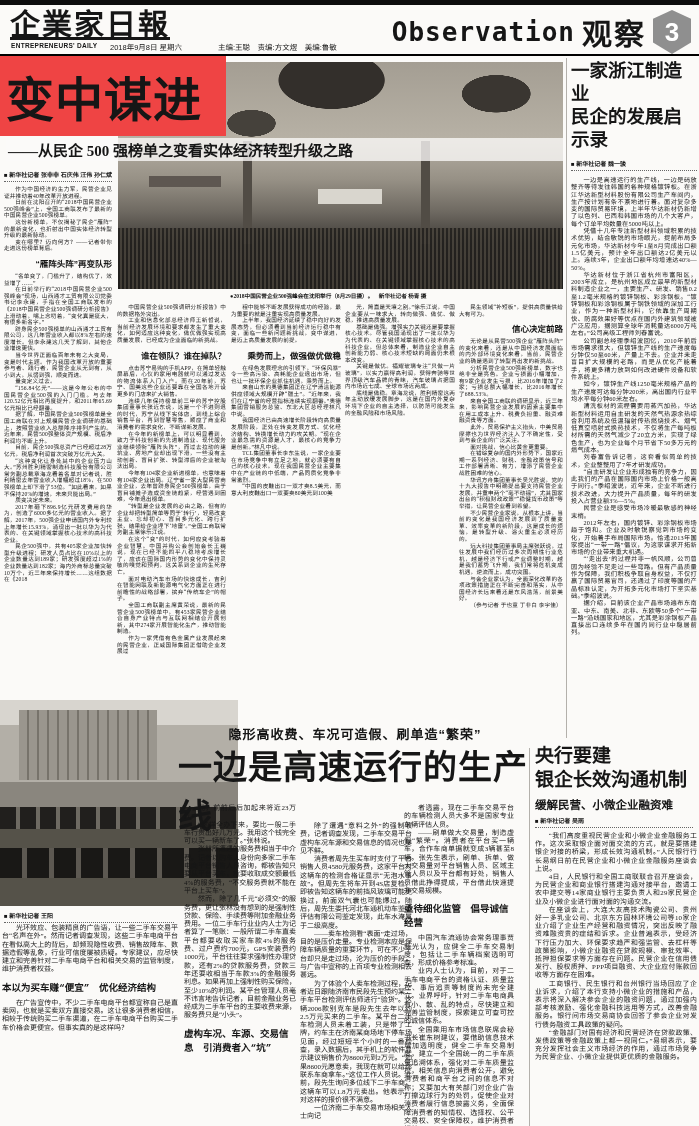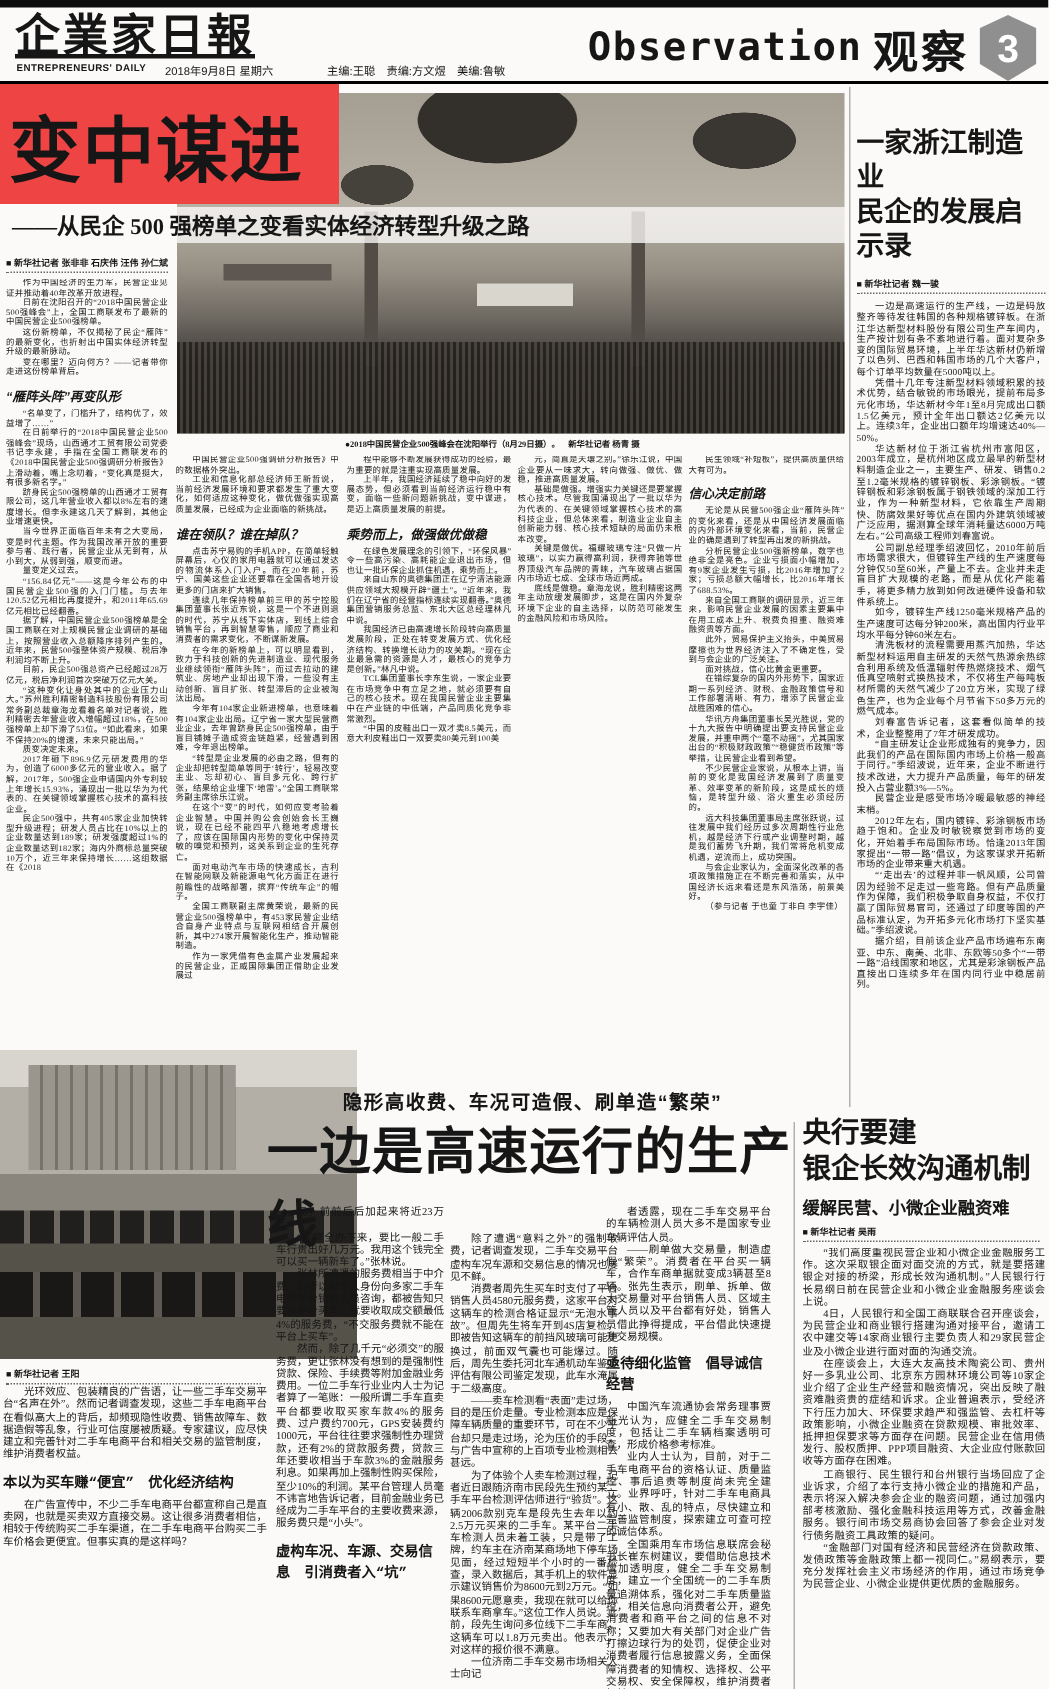--- a/index.html
+++ b/index.html
@@ -39,30 +39,30 @@
   #headline{font-size:48px;font-weight:900;letter-spacing:1px;padding-left:6px;}
   #subtitle{left:6px;top:138px;width:554px;z-index:3;font-size:15px;font-weight:bold;
      background:rgba(251,250,248,.78);padding:1px 2px;}
   .byline{font-size:6px;font-weight:bold;font-family:"Liberation Sans",sans-serif;
      border-bottom:1px dotted #666;padding-bottom:2px;}
   #main-byline{left:4px;top:170px;width:108px;z-index:3;}
   #caption1{left:230px;top:292px;width:332px;font-size:5.6px;font-weight:bold;}
   .ncol{overflow:hidden;}
   .ncol p{margin:0;font-size:5.6px;line-height:6.6px;text-align:justify;text-indent:2em;
       letter-spacing:.2px;}
-  .ncol .sec{margin:5px 0 4px;font-size:8.5px;text-align:left;
-      font-family:"Liberation Sans",sans-serif;font-style:italic;}
+  .ncol .sec{margin:5px 0 4px;font-size:8.5px;text-align:right;
+      font-family:"Liberation Sans",sans-serif;}
   #mcol1{left:4px;top:186px;width:108px;height:505px;}
   #mcol2{left:117px;top:304px;width:109px;height:387px;}
   #mcol3{left:231px;top:304px;width:110px;height:387px;}
   #mcol4{left:345px;top:304px;width:110px;height:387px;}
   #mcol5{left:459px;top:304px;width:104px;height:387px;}
   
   #sb1{left:571px;top:60px;width:126px;}
-  #sb1-title{font-size:18.5px;font-weight:900;line-height:23px;white-space:pre-line;margin-top:25px;}
+  #sb1-title{font-size:18.5px;font-weight:900;line-height:23px;white-space:pre-line;}
   #sb1-byline{margin-top:7px;}
   #sb1-text{margin-top:5px;height:560px;overflow:hidden;}
   #sb1-text p{font-size:6.2px;line-height:7.3px;}
   .vrule{width:1px;background:#b3b0ab;}
   #vrule1{left:566px;top:58px;height:680px;}
   #vrule2{left:529px;top:748px;height:378px;}
   
   #photo2{left:0;top:700px;width:238px;height:206px;overflow:hidden;
     background:linear-gradient(180deg,#d8d5cf 0 12%,#b3afa7 12% 40%,#8a867e 40% 55%,#555249 55% 100%);}
   #photo2 .bldg{position:absolute;left:8%;top:5%;width:58%;height:34%;

